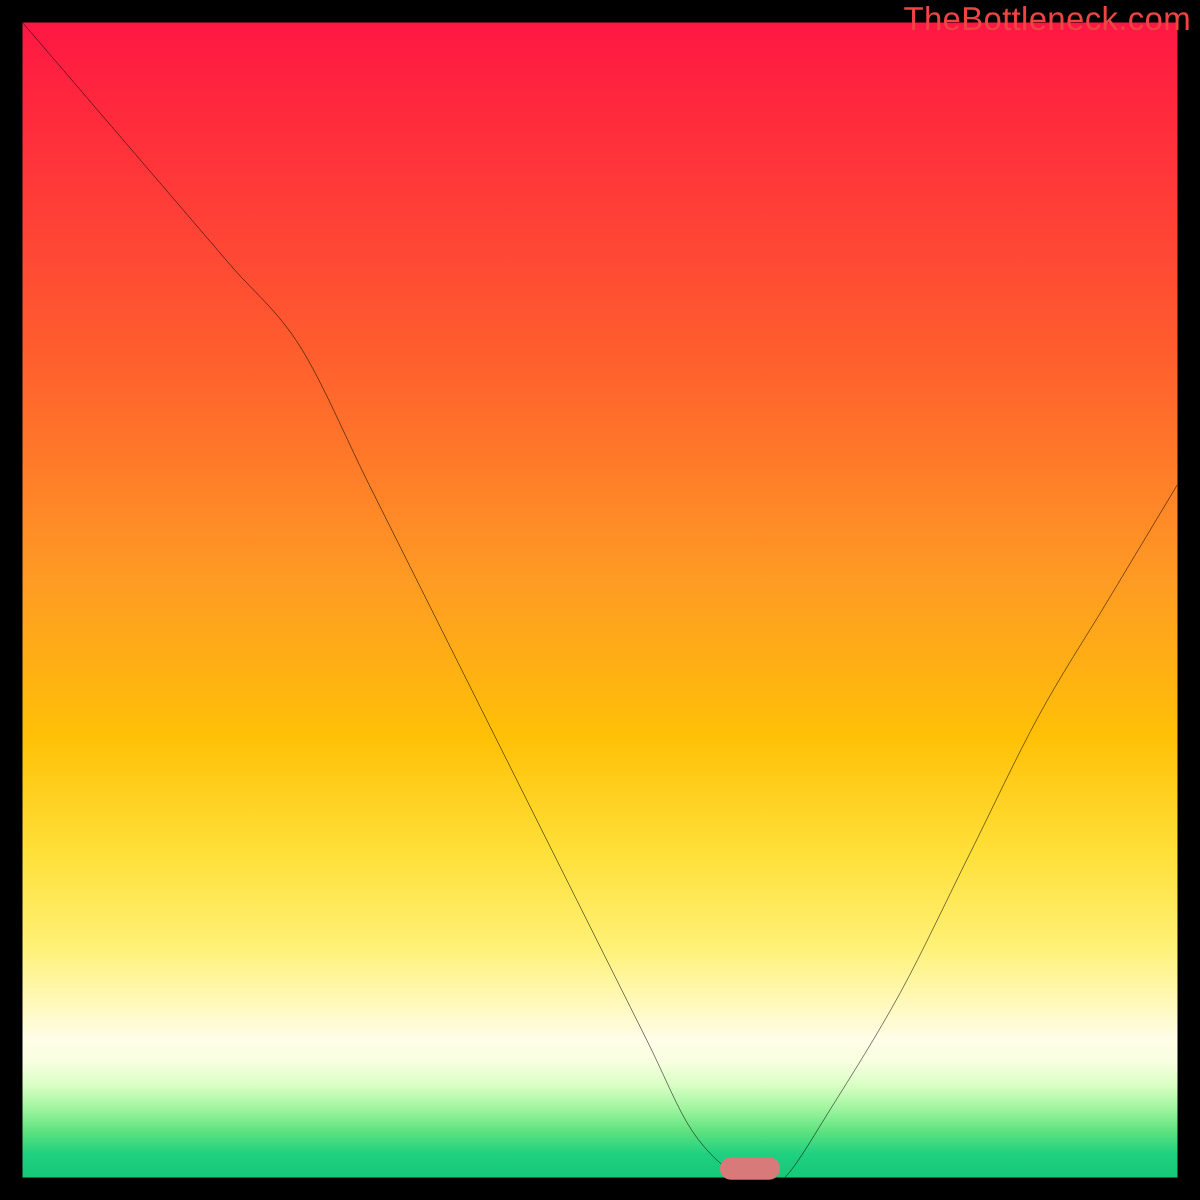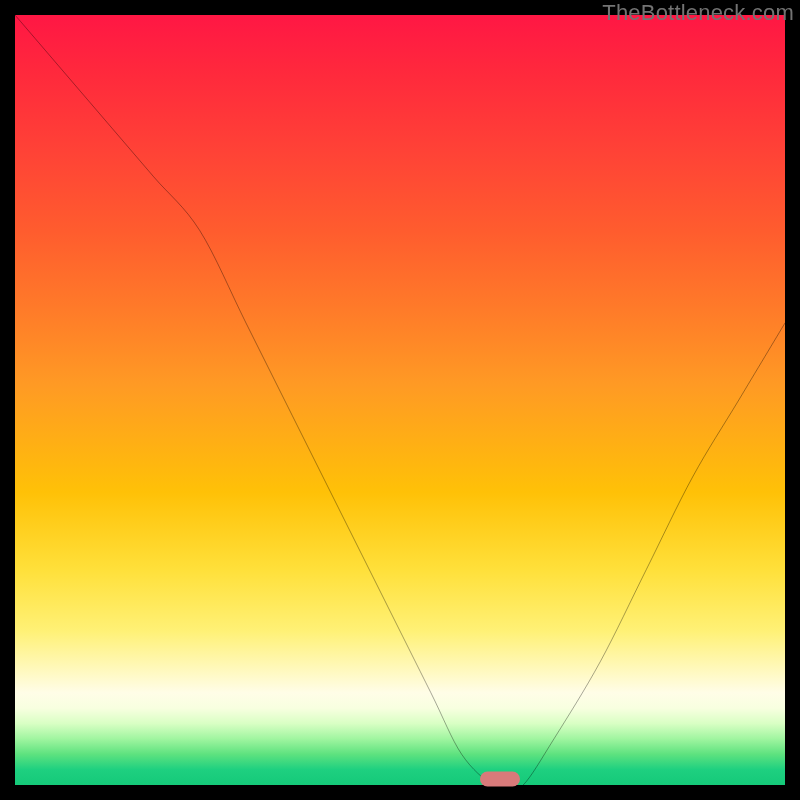--- a/index.html
+++ b/index.html
@@ -39,21 +39,21 @@
       #a0f5a0 94%,
       #5ee27f 96%,
       #1ed080 98%,
       #15c979 100%
     );
   }
   .watermark {
     position: absolute;
     top: 0px;
     right: 6px;
-    color: #737373;
+    color: #ef4444;
     font-size: 22px;
     font-weight: 400;
     letter-spacing: 0.2px;
     user-select: none;
   }
   svg.curve {
     position: absolute;
     left: 0;
     top: 0;
     width: 770px;

